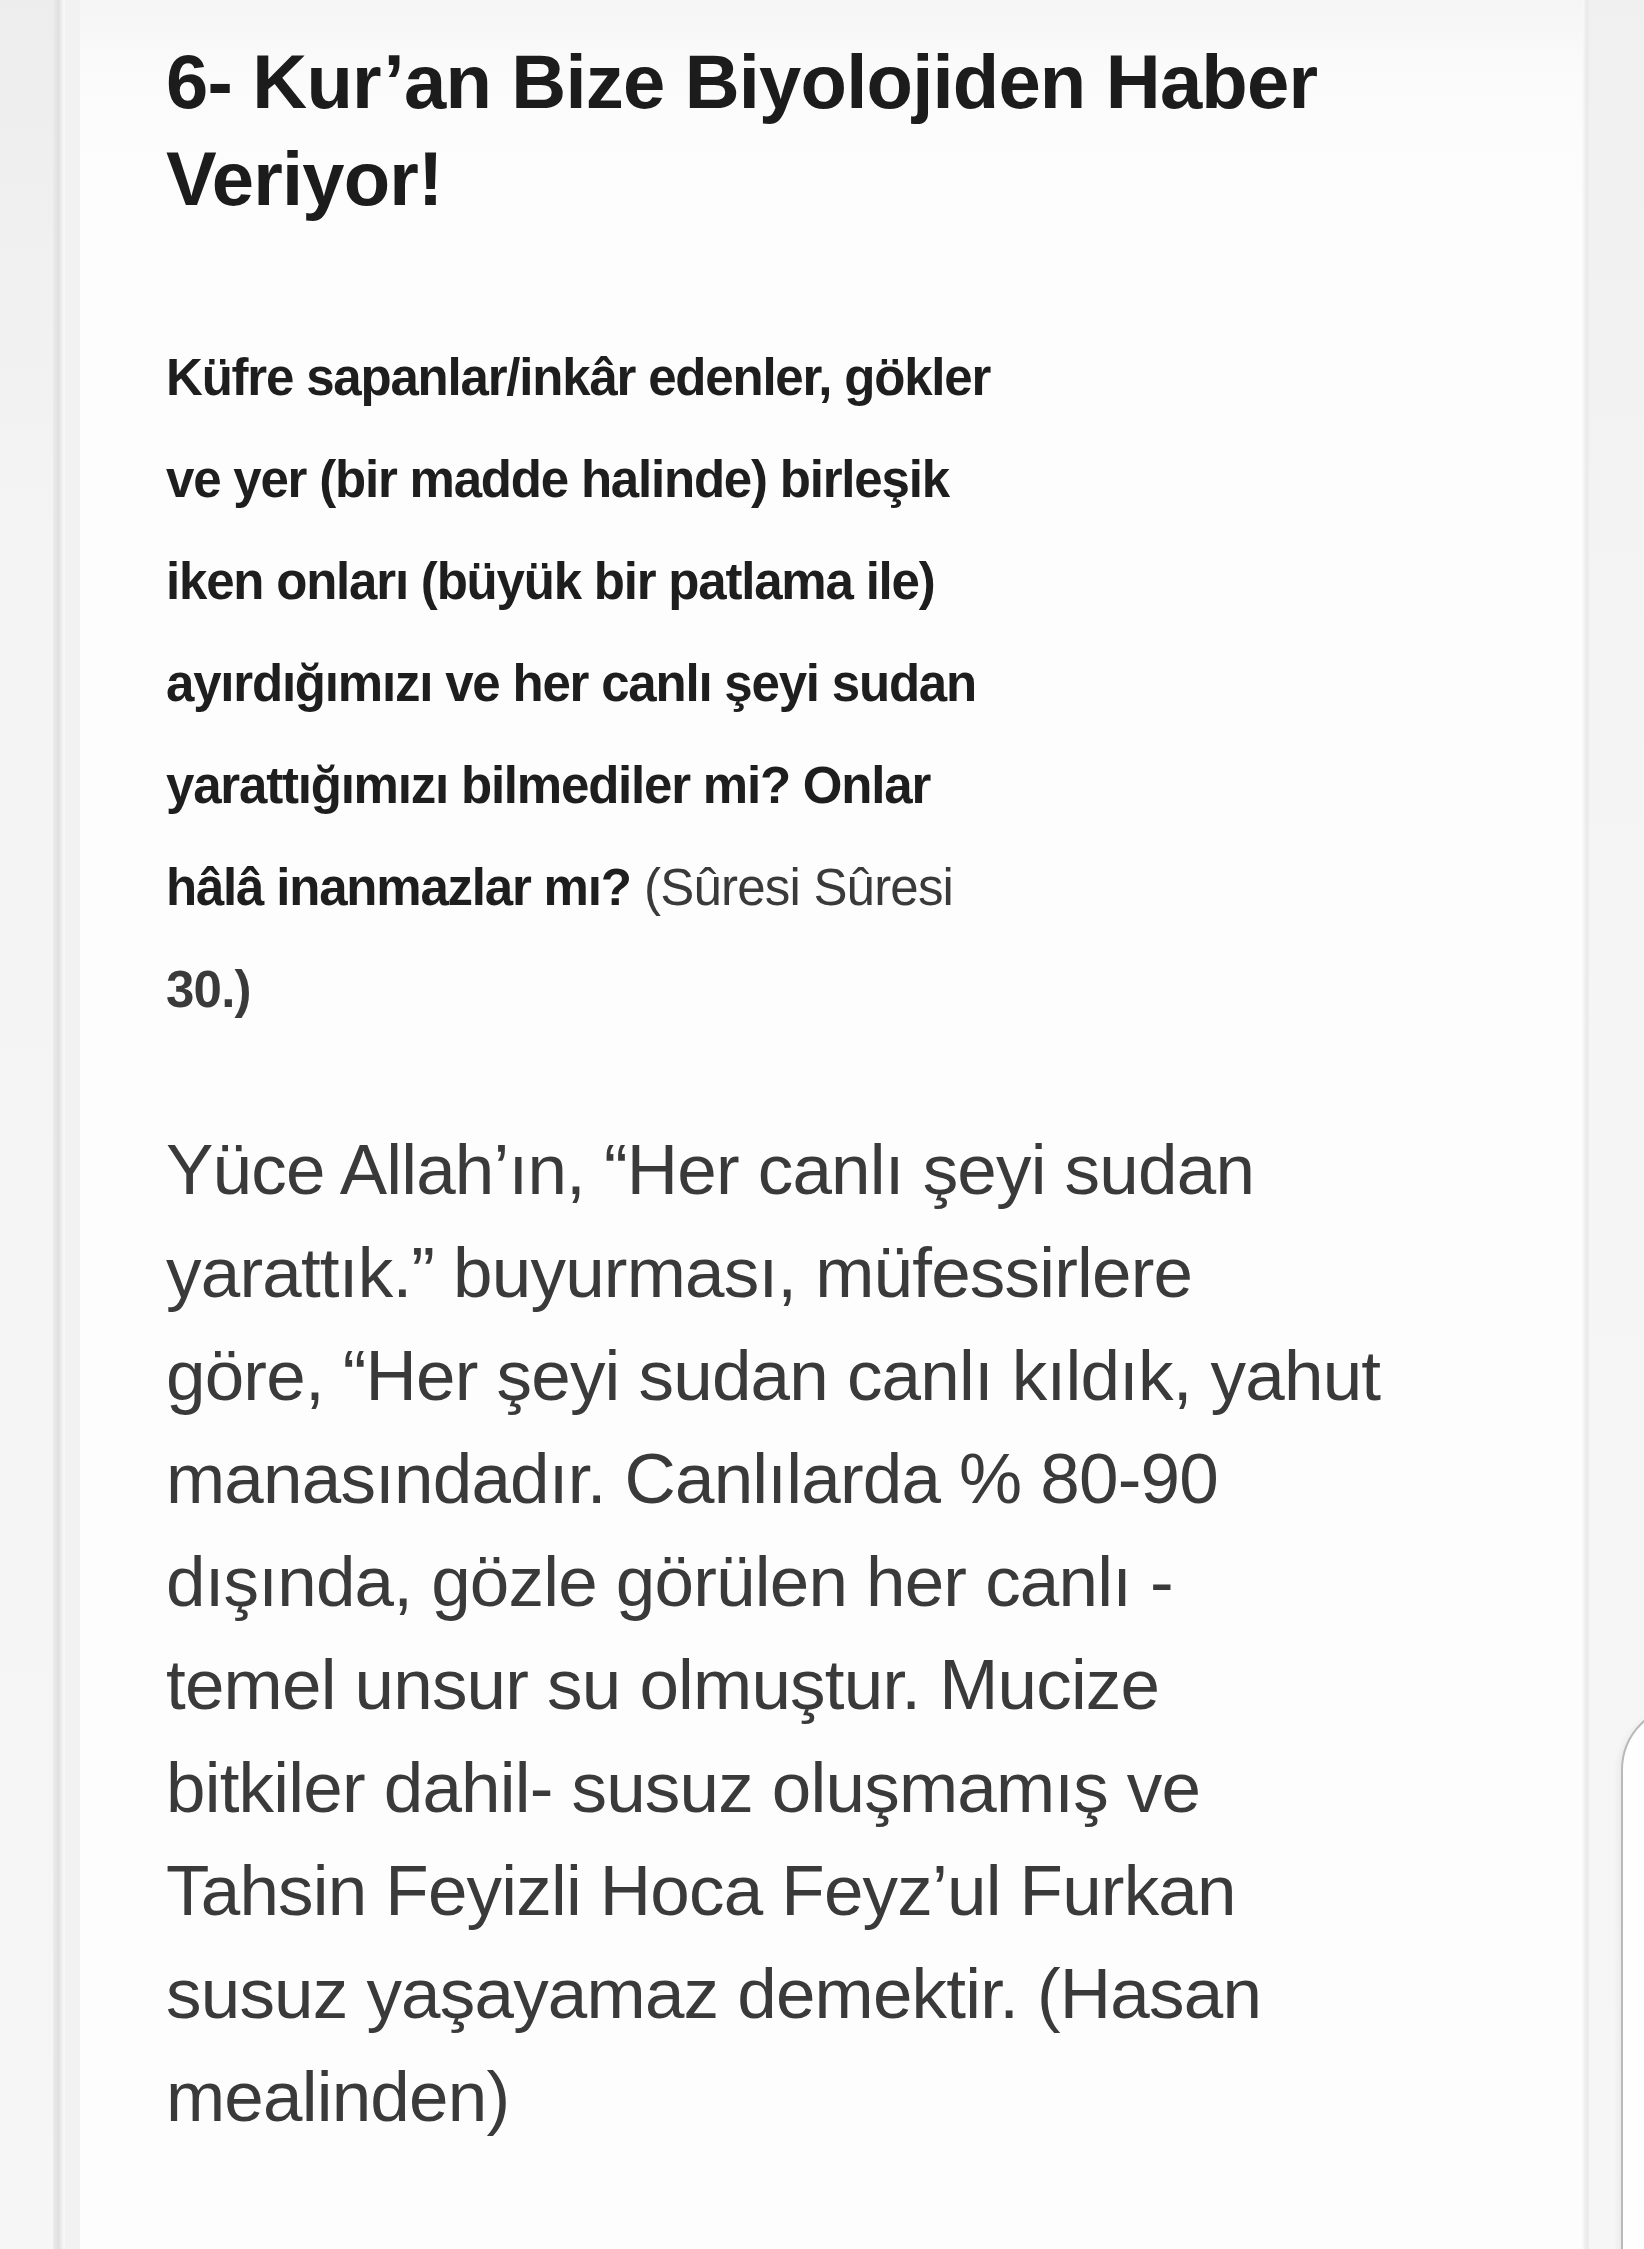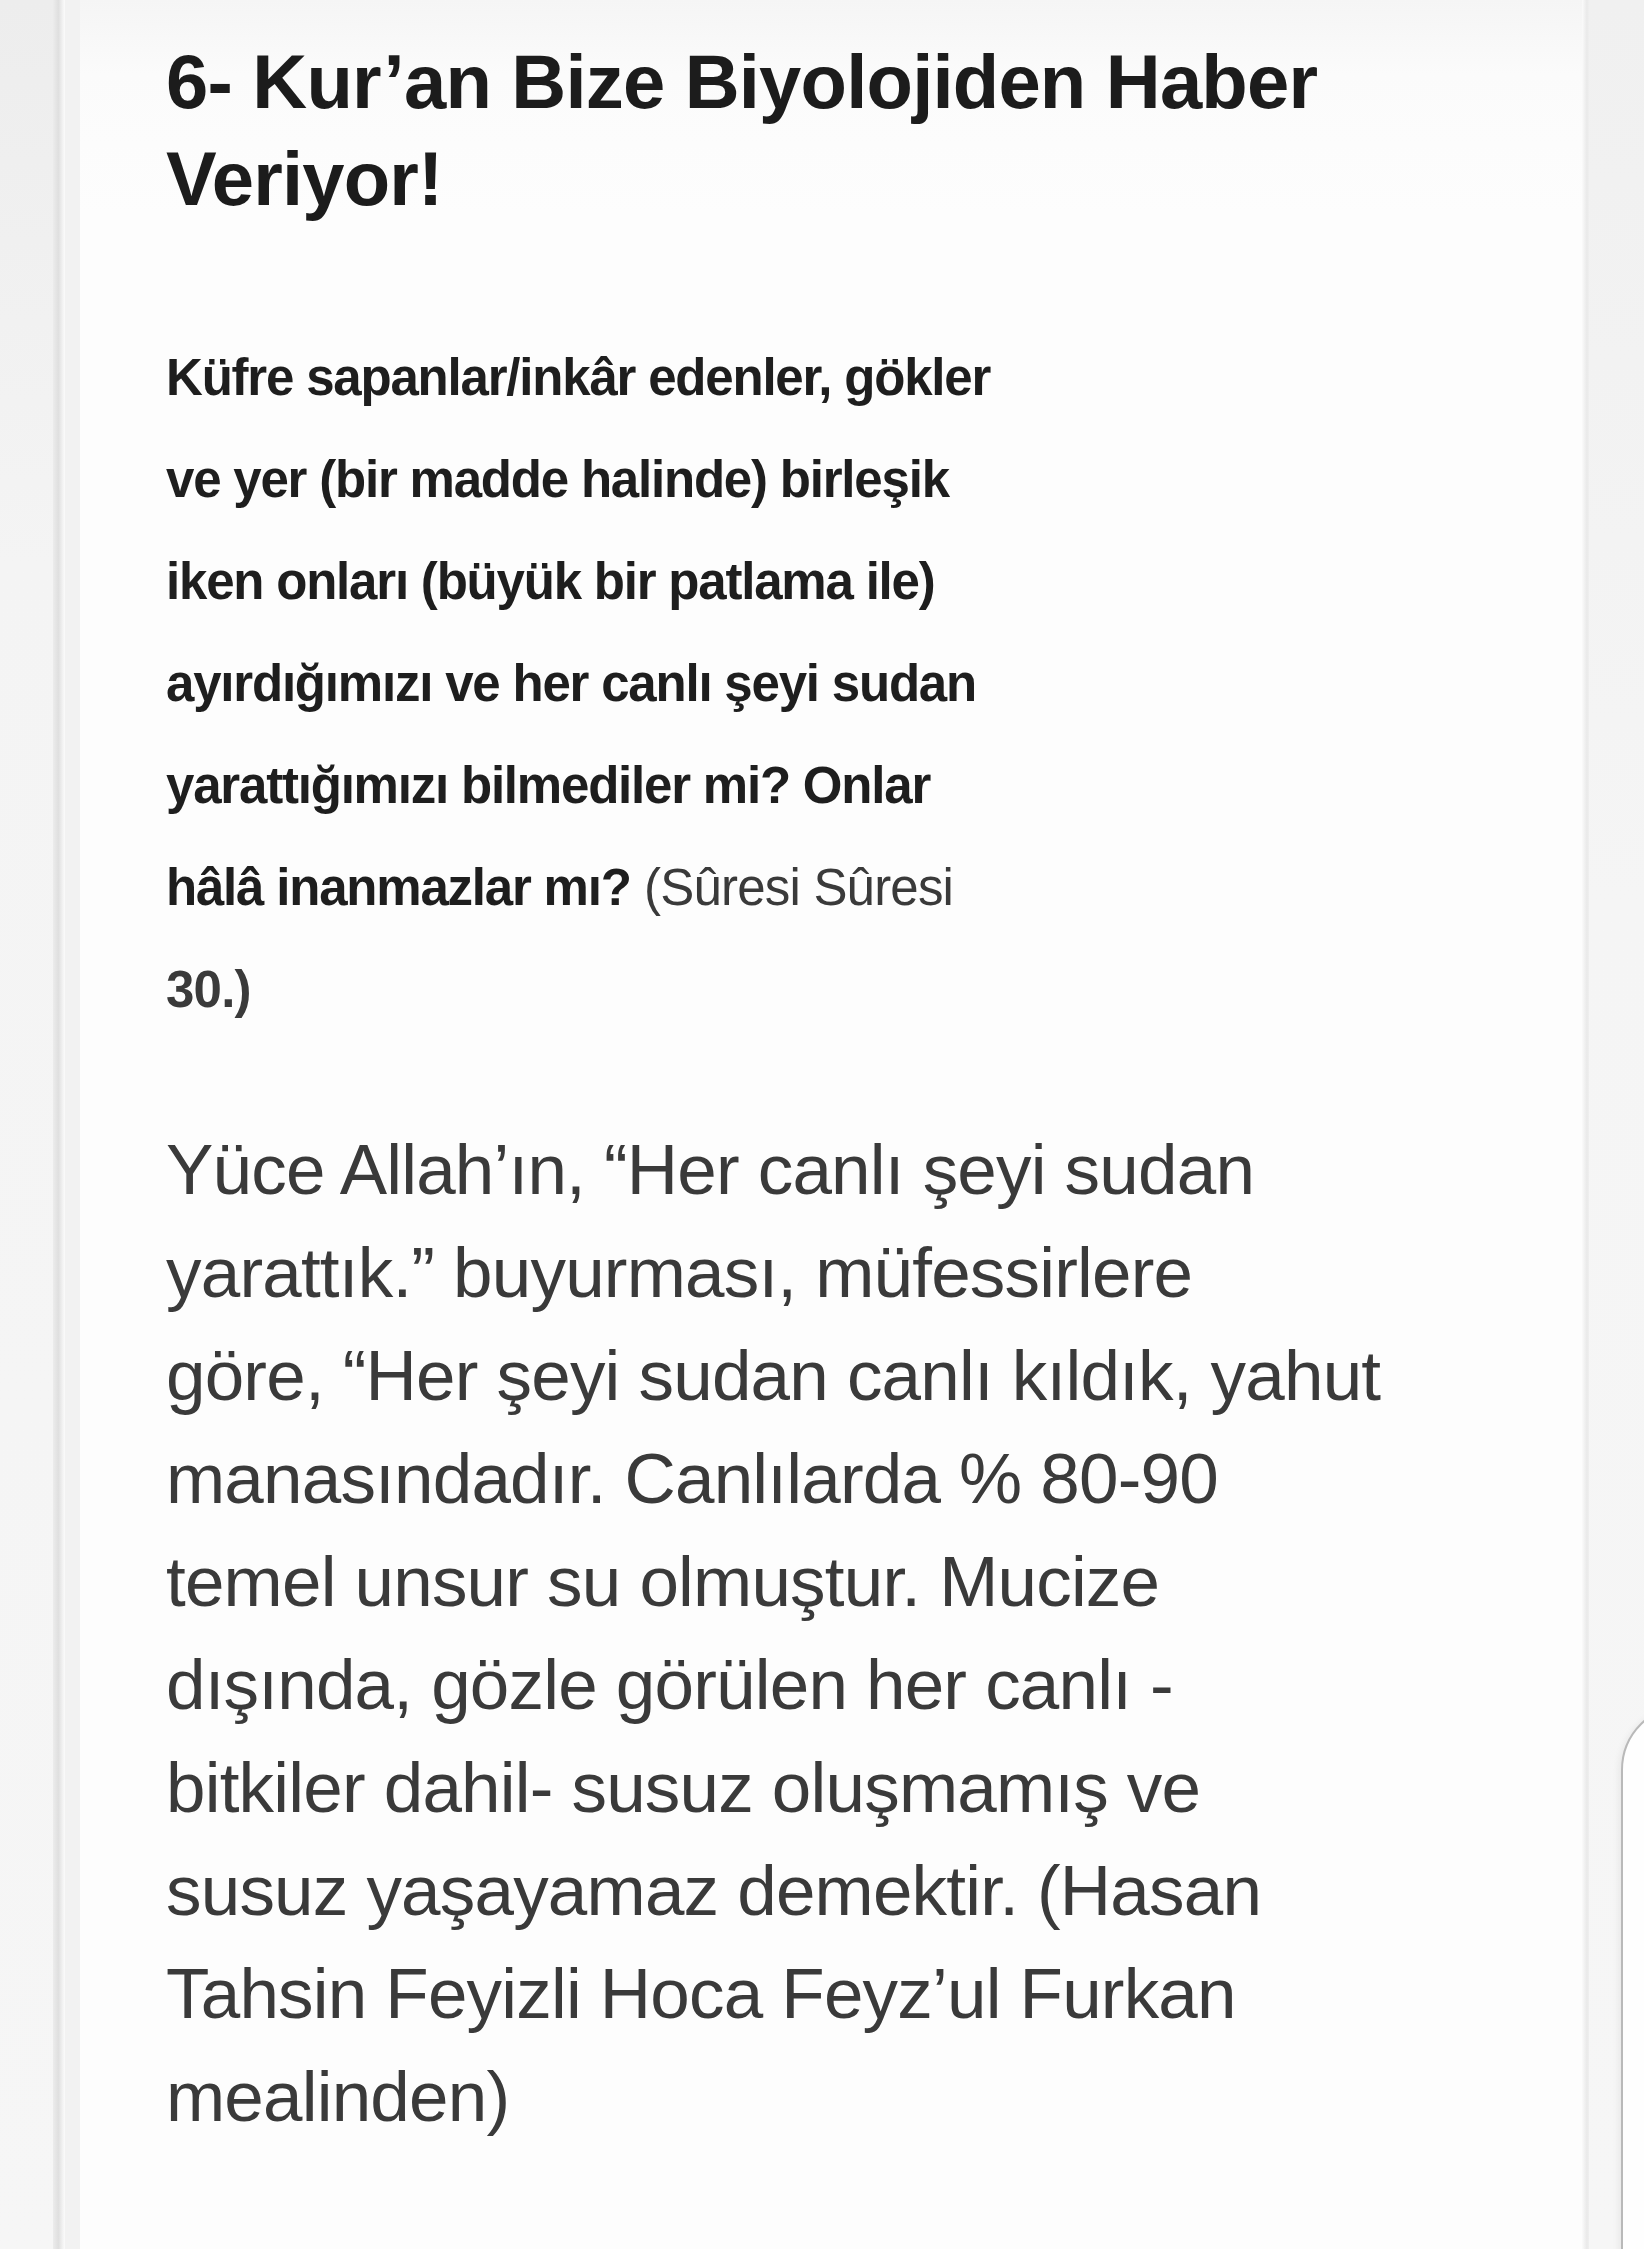--- a/index.html
+++ b/index.html
@@ -108,25 +108,25 @@
       <div class="line">yarattığımızı bilmediler mi? Onlar</div>
       <div class="line"><span>hâlâ inanmazlar mı?</span><span class="regular-part"> (Sûresi Sûresi</span></div>
       <div class="line verse-last-line">30.)</div>
     </div>
 
     <div class="commentary-paragraph">
       <div class="line">Yüce Allah’ın, “Her canlı şeyi sudan</div>
       <div class="line">yarattık.” buyurması, müfessirlere</div>
       <div class="line">göre, “Her şeyi sudan canlı kıldık, yahut</div>
       <div class="line">manasındadır. Canlılarda % 80-90</div>
+      <div class="line">dışında, gözle görülen her canlı -</div>
       <div class="line">temel unsur su olmuştur. Mucize</div>
-      <div class="line">dışında, gözle görülen her canlı -</div>
       <div class="line">bitkiler dahil- susuz oluşmamış ve</div>
+      <div class="line">Tahsin Feyizli Hoca Feyz’ul Furkan</div>
       <div class="line">susuz yaşayamaz demektir. (Hasan</div>
-      <div class="line">Tahsin Feyizli Hoca Feyz’ul Furkan</div>
       <div class="line">mealinden)</div>
     </div>
 
   </div>
 </div>
 
 <div class="divider-right"></div>
 <div class="gutter-right"></div>
 
 <div class="edge-card"></div>

